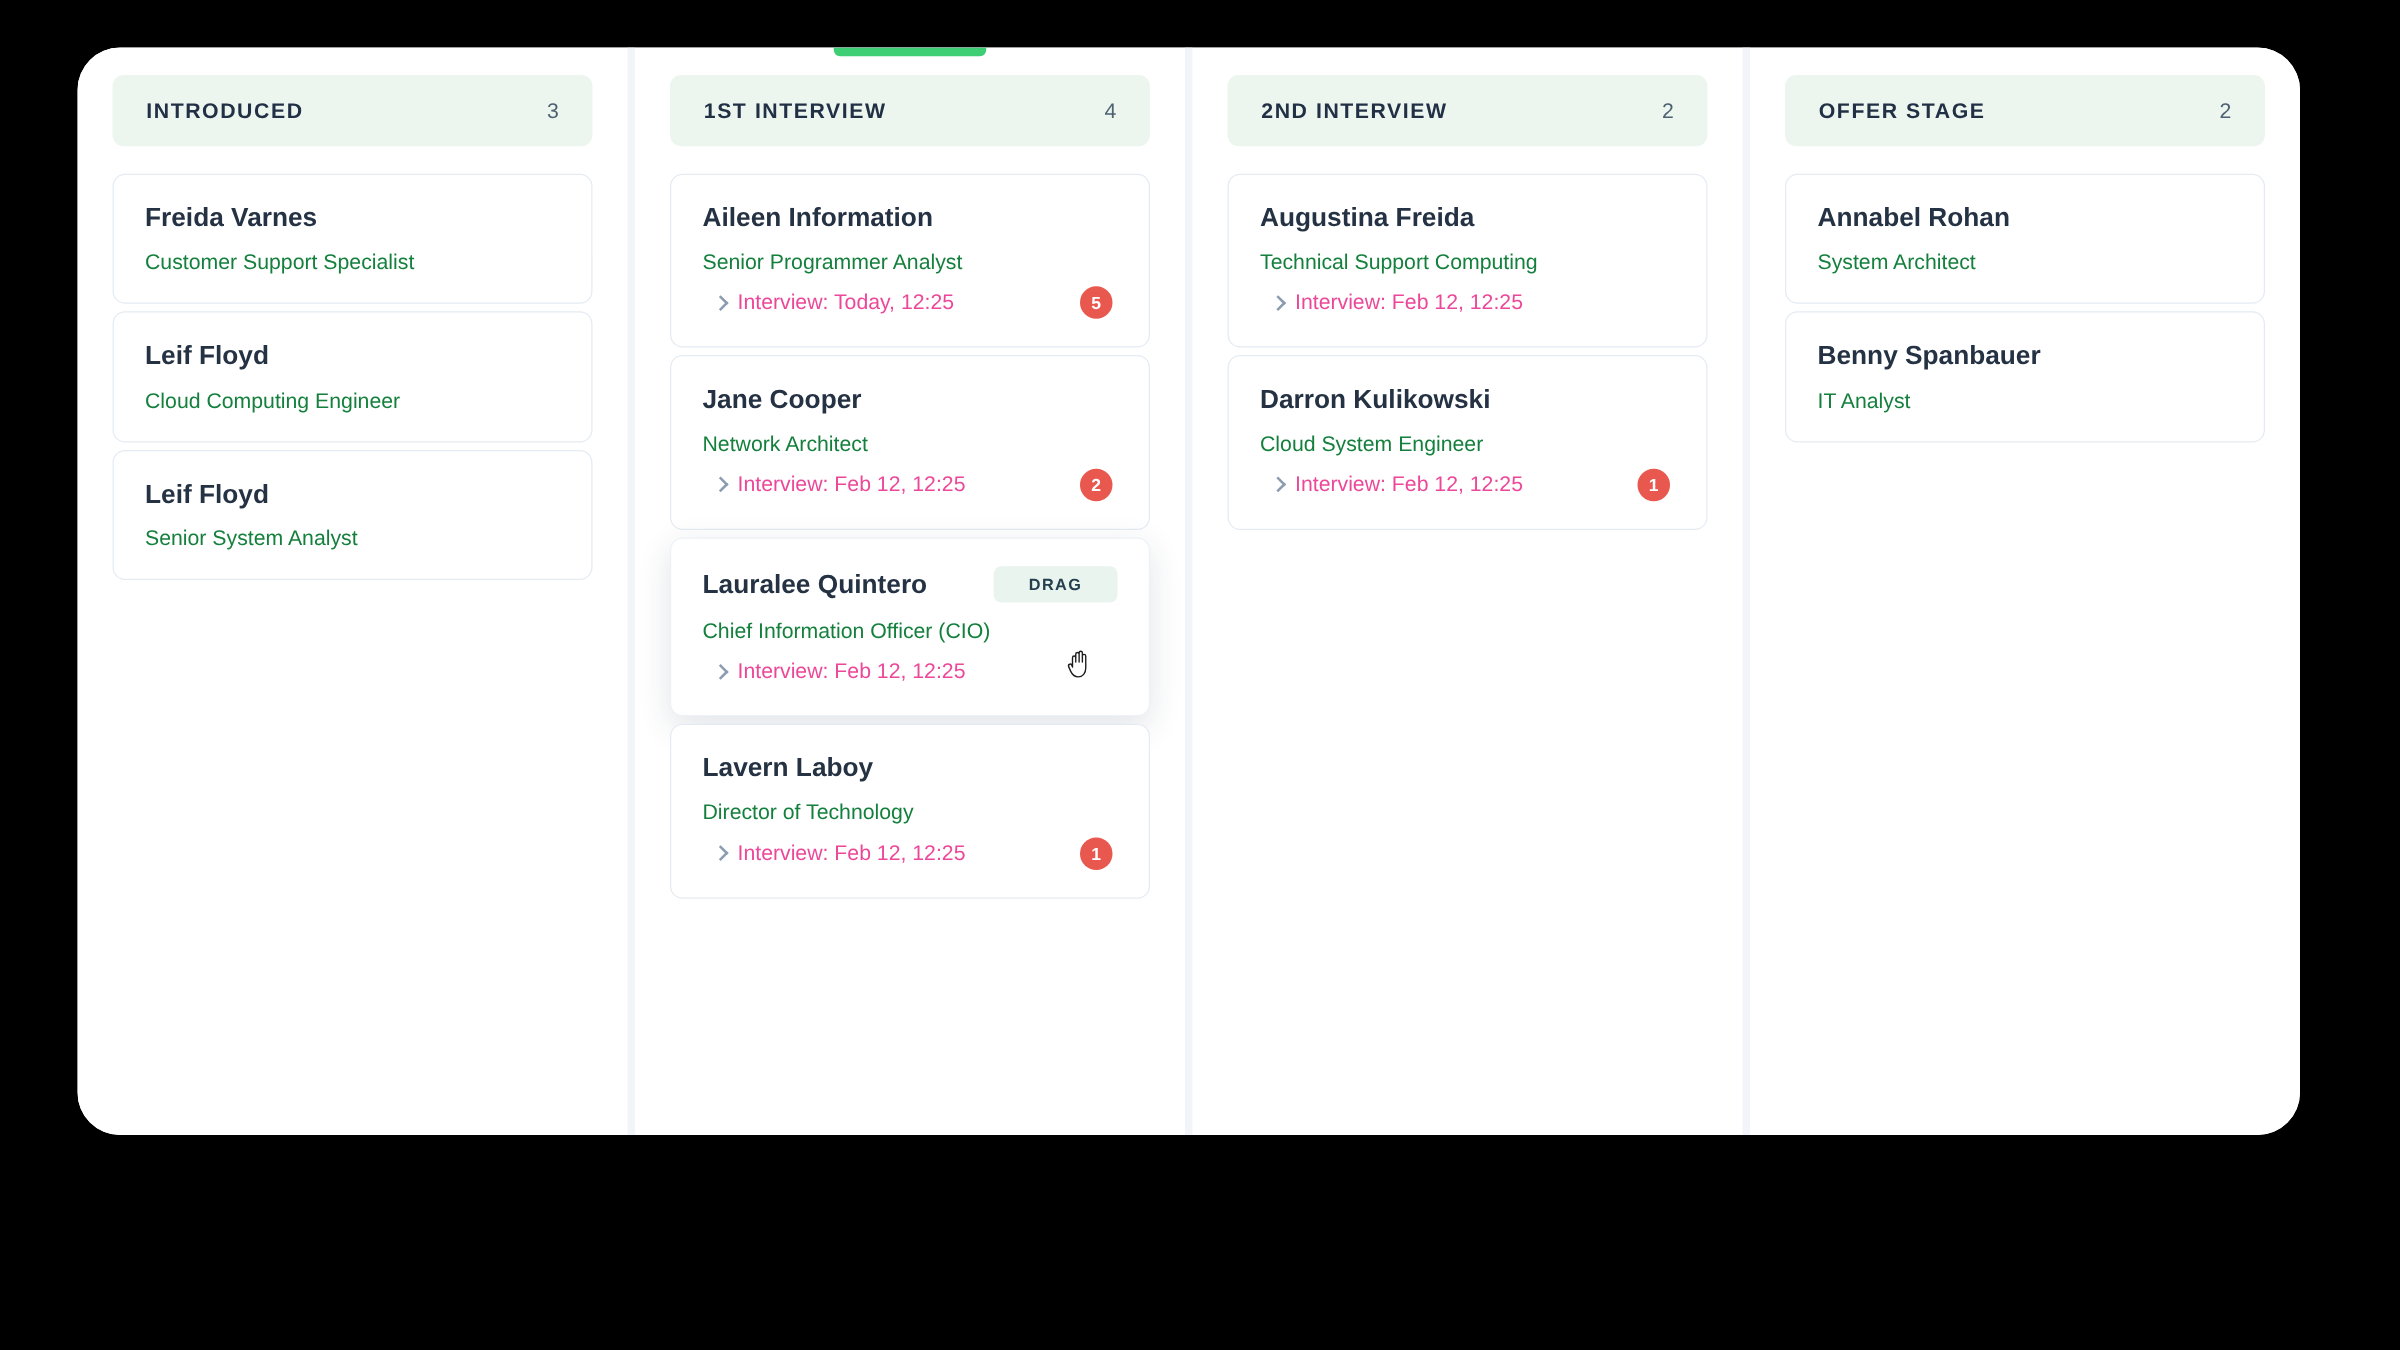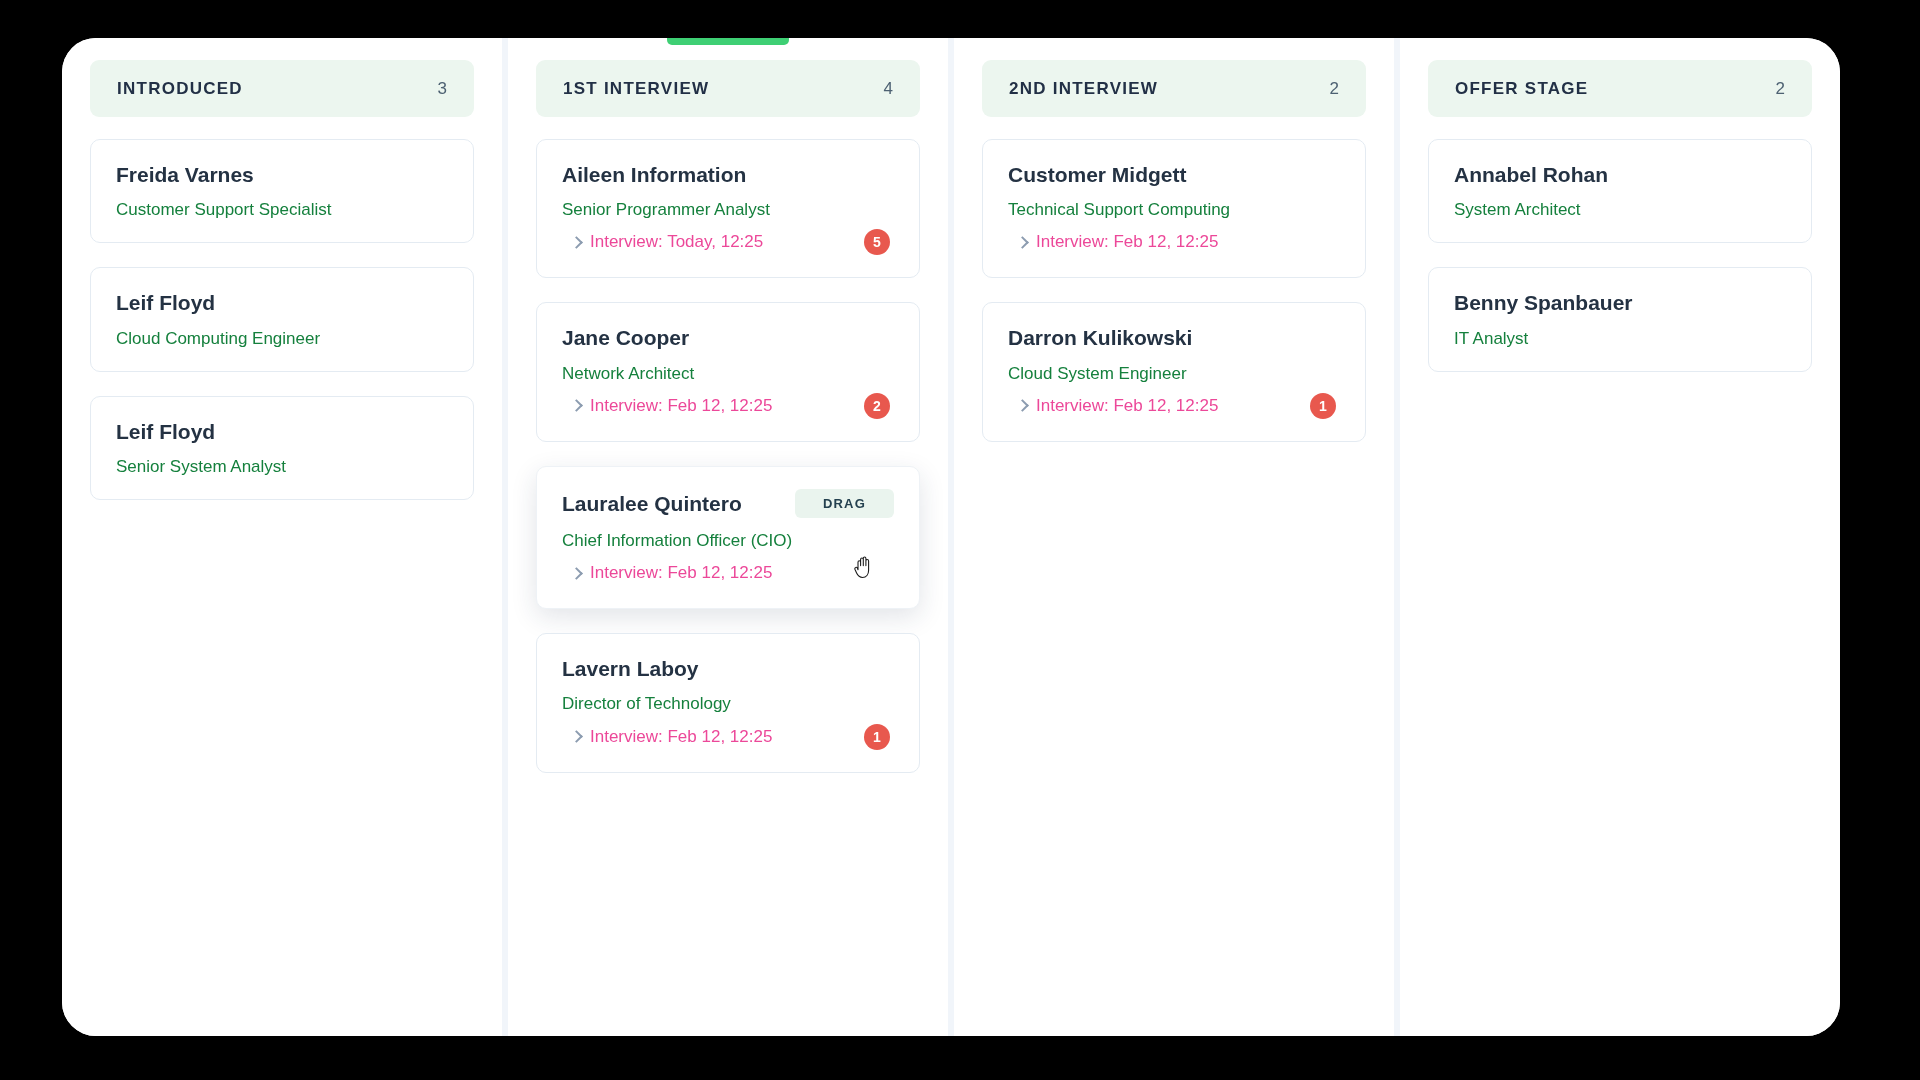--- a/index.html
+++ b/index.html
@@ -6,21 +6,21 @@
   html, body {
     width:1920px; height:1080px;
     background:#000000;
     font-family:"Liberation Sans", sans-serif;
     overflow:hidden;
   }
 
   #board-wrap {
     position:absolute;
     left:62px; top:38px;
-    width:1778px; height:998px;
+    width:1778px; height:870px;
     background:#ffffff;
     border-radius:34px;
     overflow:hidden;
   }
 
   #columns {
     display:flex;
     width:100%;
     height:100%;
     gap:0;
@@ -61,21 +61,21 @@
     color:#223046;
     text-transform:uppercase;
     white-space:nowrap;
   }
   .col-count {
     font-size:17px;
     font-weight:400;
     color:#4d6172;
   }
 
-  .cards { display:flex; flex-direction:column; gap:24px; }
+  .cards { display:flex; flex-direction:column; gap:6px; }
 
   .card {
     position:relative;
     background:#ffffff;
     border:1px solid #e4ebf2;
     border-radius:10px;
     padding:22px 25px 22px 25px;
   }
   .card.dragging {
     border-color:#eef2f6;
@@ -261,21 +261,21 @@
         </div>
       </div>
       <div class="column">
         <div class="col-header">
           <div class="col-title">2ND INTERVIEW</div>
           <div class="col-count">2</div>
         </div>
         <div class="cards">
           <div class="card">
             <div class="card-top">
-              <div class="card-name">Customer Midgett</div>
+              <div class="card-name">Augustina Freida</div>
             </div>
             <div class="card-role">Technical Support Computing</div>
             <div class="card-meta">
               <div class="meta-left">
                 <span class="chev"></span>
                 <span class="meta-text">Interview: Feb 12, 12:25</span>
               </div>
               <div class="badge hidden"></div>
             </div>
           </div>

